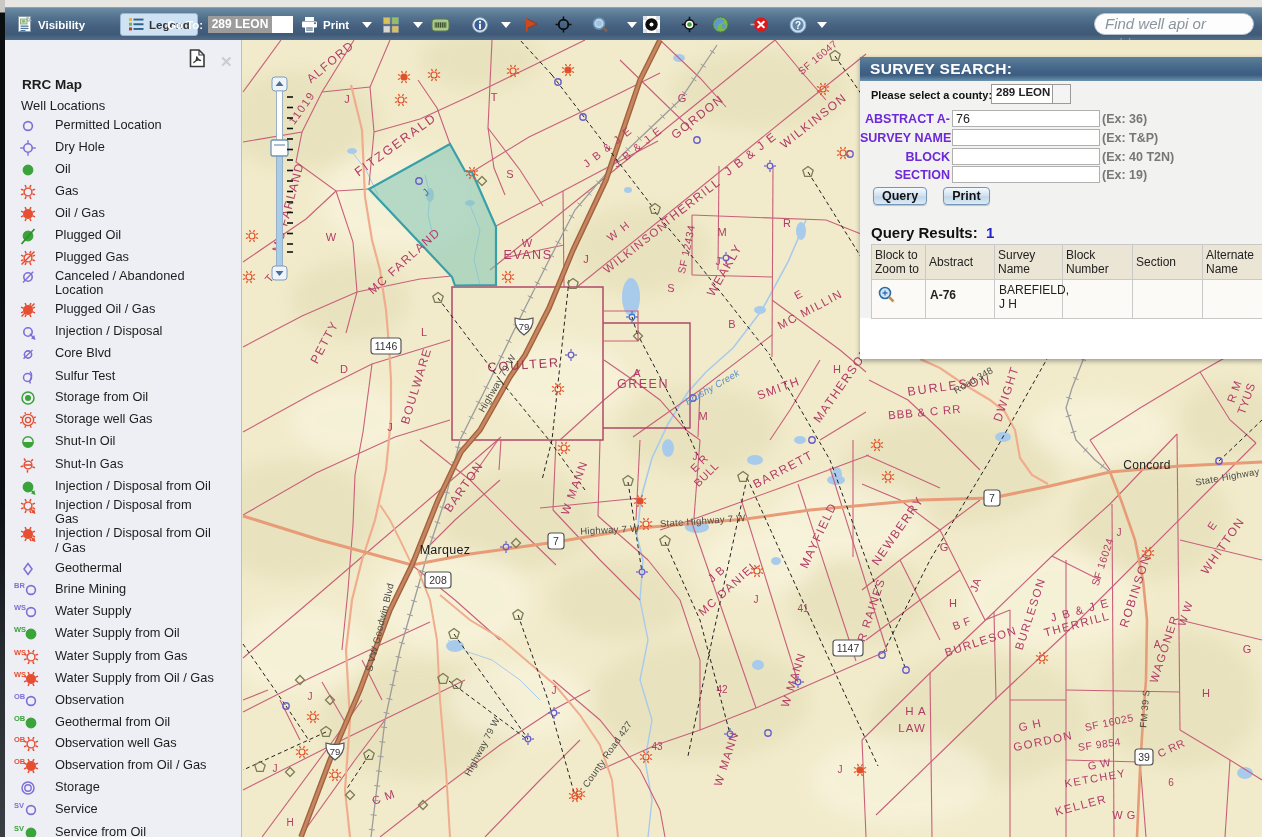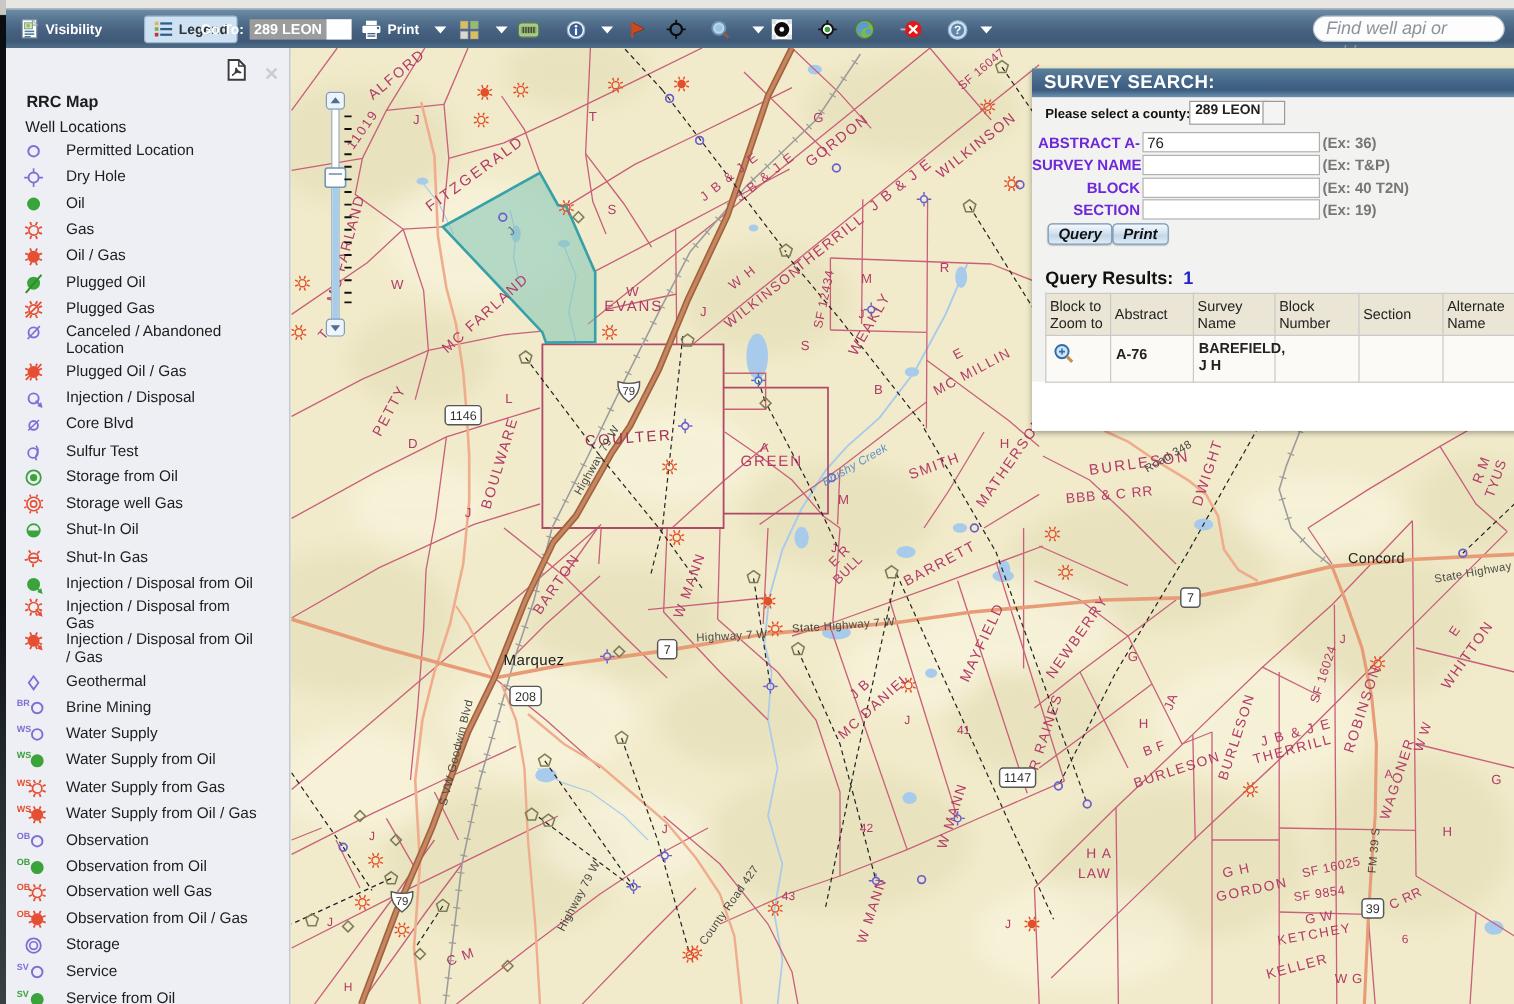--- a/index.html
+++ b/index.html
@@ -28,21 +28,21 @@
   
   #survey{position:absolute;left:860px;top:57px;width:410px;height:302px;background:#f2f2f0;box-shadow:0 2px 5px rgba(0,0,0,.35);}
   #survey .shdr{height:24px;background:linear-gradient(#5d8099 0%,#45678a 45%,#3c5c80 75%,#6b93ad 100%);
      color:#fff;font-weight:bold;font-size:15.5px;line-height:24px;padding-left:10px;letter-spacing:.3px;}
   .srow{position:absolute;height:17px;font-size:13px;}
   .slab{position:absolute;width:90px;text-align:right;font-weight:bold;color:#6d28d9;top:2px;left:0;white-space:nowrap;font-size:12.5px;}
   .sinp{position:absolute;left:92px;top:0;width:143px;height:15px;background:#fff;border:1px solid #b0b0b0;font-size:12.5px;padding:0 0 0 3px;color:#222;}
   .sex{position:absolute;left:242px;top:2px;font-weight:bold;color:#777;font-size:12.5px;text-align:center;}
   .macbtn{display:inline-block;border:1px solid #7595b5;border-radius:4px;
      background:linear-gradient(#f4f9fd,#cfe0ef 50%,#c2d6e8 55%,#dcebf7);
-     font-weight:bold;font-size:12.5px;color:#111;padding:1px 8px;margin-right:0;box-shadow:0 1px 1px rgba(0,0,0,.2);font-style:italic;}
+     font-weight:bold;font-size:12.5px;color:#111;padding:1px 8px;margin-right:16px;box-shadow:0 1px 1px rgba(0,0,0,.2);}
   #qtable{border-collapse:collapse;font-size:12px;color:#222;table-layout:fixed;}
   #qtable th{background:#eae5d5;font-weight:normal;text-align:left;border:1px solid #c9c9c9;padding:3px 3px;vertical-align:middle;}
   #qtable td{background:#fbfaf6;border:1px solid #c9c9c9;padding:3px 4px;vertical-align:top;}
 </style>
 </head>
 <body>
 <div id="topstrip"></div>
 <div id="leftstrip"></div>
 <div id="toolbar">
   <div class="tbtn" style="left:13px">
@@ -1215,21 +1215,21 @@
       </svg>
       <div class="txt">Observation</div>
     </div>
 <div class="lgrow" style="top:674.5px">
       <svg width="26" height="20" viewBox="0 0 26 20" style="left:9px;top:-1px">
         <text x="0" y="7" font-size="7.5" font-weight="bold" fill="#3aa33a" font-family="Liberation Sans">OB</text>
         <g transform="translate(8,0)">
           <circle cx="9" cy="9" r="4.8" fill="#3aa33a" stroke="#3aa33a" stroke-width="1.2"></circle>
         </g>
       </svg>
-      <div class="txt">Observation from Oil</div>
+      <div class="txt">Geothermal from Oil</div>
     </div>
 <div class="lgrow" style="top:696.1px">
       <svg width="26" height="20" viewBox="0 0 26 20" style="left:9px;top:-1px">
         <text x="0" y="7" font-size="7.5" font-weight="bold" fill="#e64f33" font-family="Liberation Sans">OB</text>
         <g transform="translate(8,0)">
           <circle cx="9" cy="9" r="3.9" fill="none" stroke="#e64f33" stroke-width="1.4"></circle>
           <line x1="13.4" y1="10.8" x2="16.0" y2="11.9" stroke="#e64f33" stroke-width="1.5"></line>
           <line x1="10.8" y1="13.4" x2="11.9" y2="16.0" stroke="#e64f33" stroke-width="1.5"></line>
           <line x1="7.2" y1="13.4" x2="6.1" y2="16.0" stroke="#e64f33" stroke-width="1.5"></line>
           <line x1="4.6" y1="10.8" x2="2.0" y2="11.9" stroke="#e64f33" stroke-width="1.5"></line>
@@ -1357,20 +1357,20 @@
       <th style="width:70px">Alternate Name</th>
     </tr>
     <tr style="height:39px">
       <td><svg width="17" height="17" viewBox="0 0 17 17" style="margin:3px 0 0 2px">
               <circle cx="7" cy="7" r="5.5" fill="#cfe4f4" stroke="#2d6ca8" stroke-width="1.6"></circle>
               <line x1="7" y1="4.5" x2="7" y2="9.5" stroke="#2d6ca8" stroke-width="1.3"></line>
               <line x1="4.5" y1="7" x2="9.5" y2="7" stroke="#2d6ca8" stroke-width="1.3"></line>
               <line x1="11" y1="11" x2="15.5" y2="15.5" stroke="#c89050" stroke-width="2.6"></line>
             </svg></td>
       <td style="font-weight:bold;padding-top:8px">A-76</td>
-      <td style="font-weight:bold">BAREFIELD, J H</td>
+      <td style="font-weight:normal">BAREFIELD, J H</td>
       <td></td>
           <td></td>
           <td></td>
     </tr>
   </tbody>
     </table>
 </div>
 
 </body></html>

